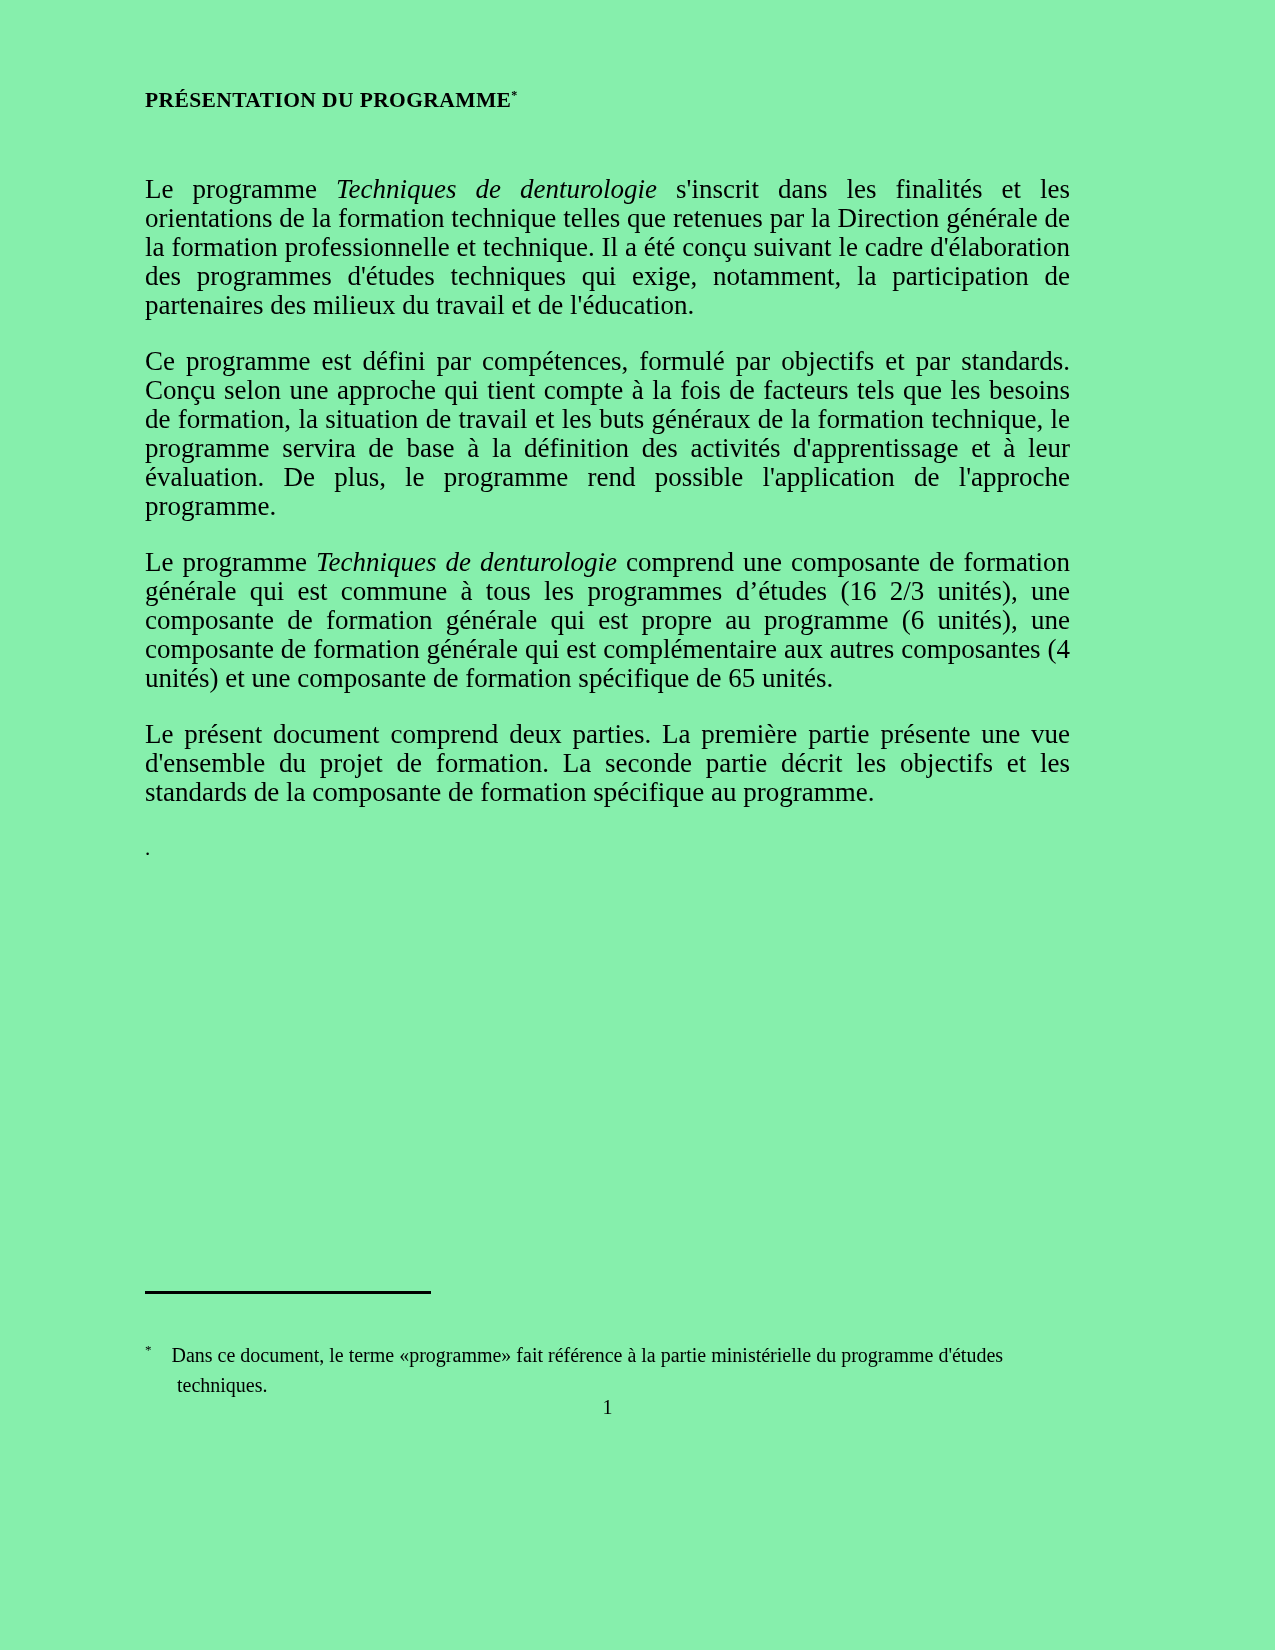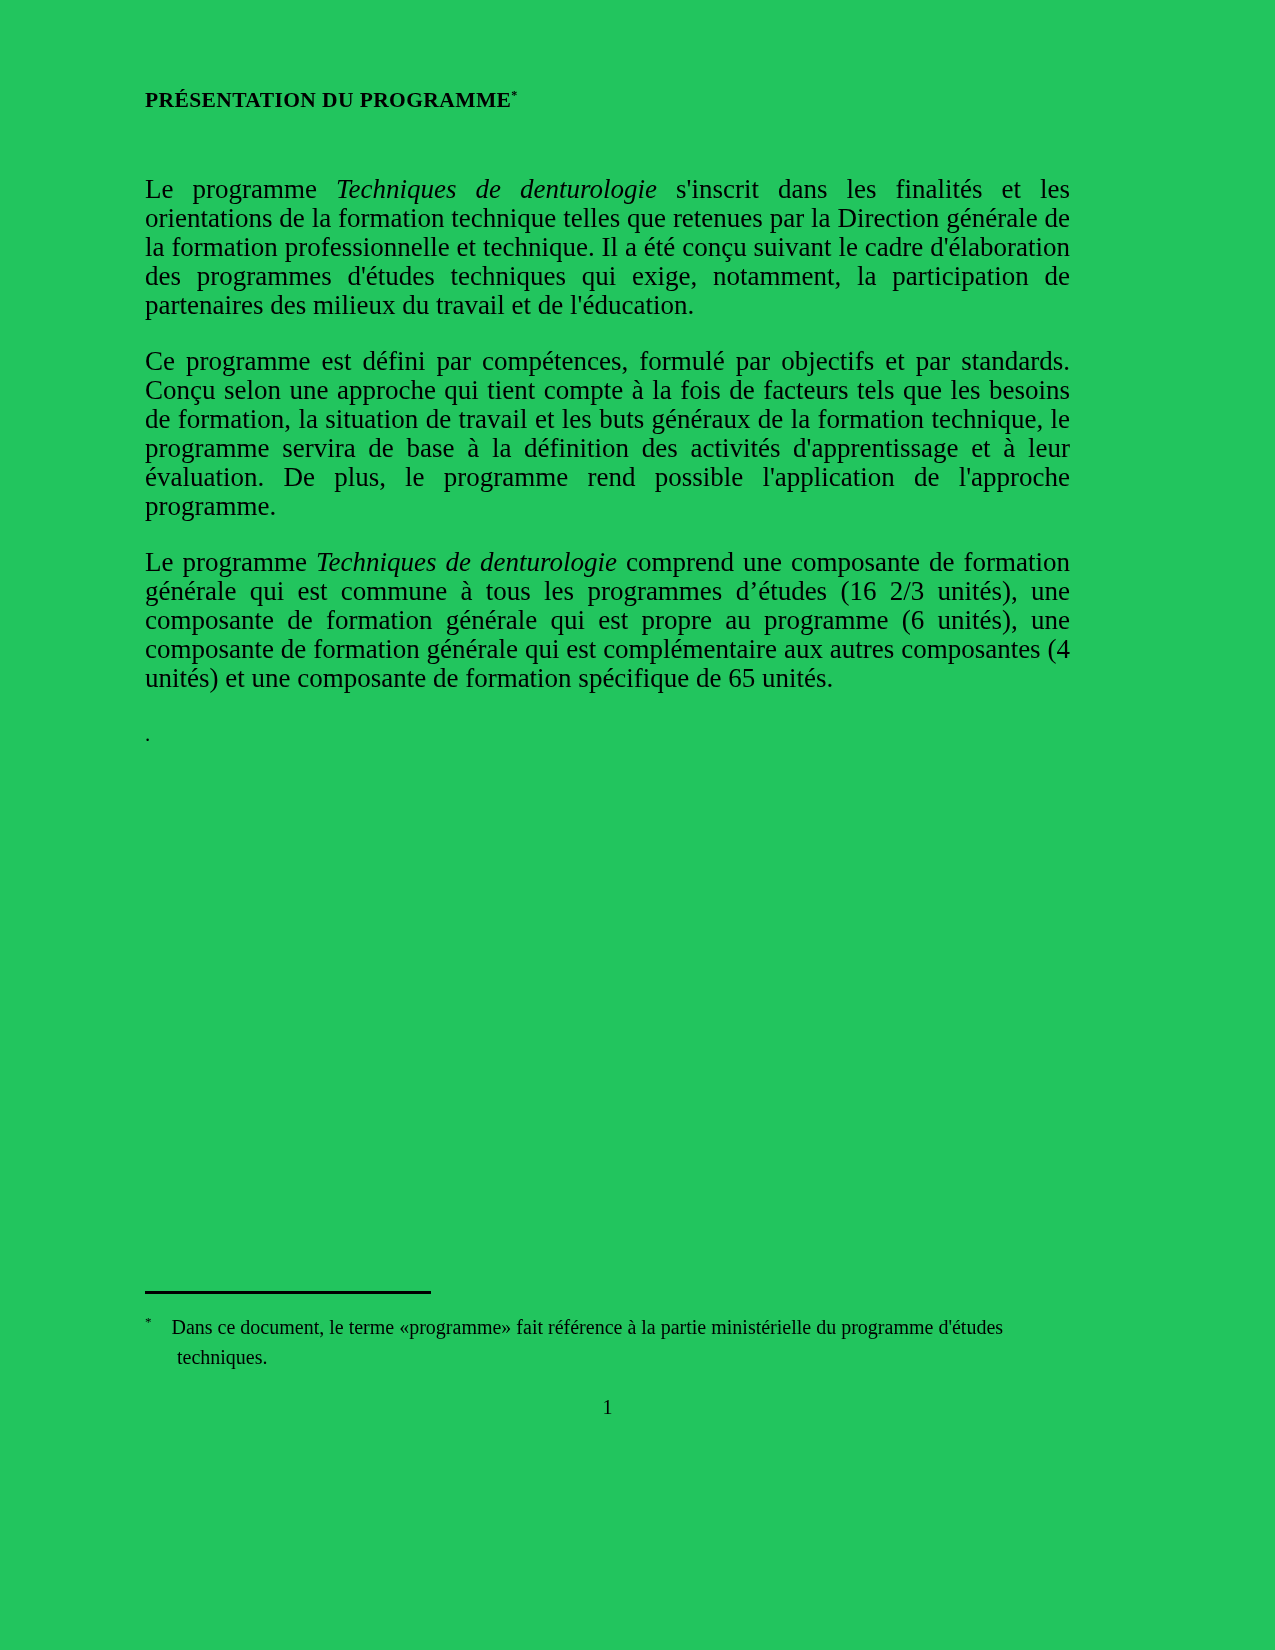--- a/index.html
+++ b/index.html
@@ -5,21 +5,21 @@
   html, body {
     margin: 0;
     padding: 0;
     background: #e8e8e8;
   }
   .page {
     position: relative;
     width: 1275px;
     height: 1650px;
     margin: 0 auto;
-    background: #22c55e;
+    background: #86efac;
     color: #000000;
     font-family: "Liberation Serif", "DejaVu Serif", serif;
     overflow: hidden;
   }
   .content {
     position: absolute;
     left: 145px;
     top: 88px;
     width: 925px;
   }
@@ -53,21 +53,21 @@
     position: absolute;
     left: 145px;
     top: 1291px;
     width: 286px;
     height: 0;
     border-top: 3px solid #000000;
   }
   .footnote {
     position: absolute;
     left: 145px;
-    top: 1312px;
+    top: 1340px;
     width: 890px;
     font-size: 20px;
     line-height: 30px;
     padding-left: 32px;
     text-indent: -32px;
     box-sizing: border-box;
   }
   .fn-marker {
     font-size: 13px;
     vertical-align: super;
@@ -91,20 +91,21 @@
   <div class="content">
 
     <h1 class="doc-title"><span>PRÉSENTATION DU PROGRAMME</span><sup>*</sup></h1>
 
     <p class="body-par"><span>Le programme </span><em>Techniques de denturologie</em><span> s'inscrit dans les finalités et les orientations de la formation technique telles que retenues par la Direction générale de la formation professionnelle et technique. Il a été conçu suivant le cadre d'élaboration des programmes d'études techniques qui exige, notamment, la participation de partenaires des milieux du travail et de l'éducation.</span></p>
 
     <p class="body-par"><span>Ce programme est défini par compétences, formulé par objectifs et par standards. Conçu selon une approche qui tient compte à la fois de facteurs tels que les besoins de formation, la situation de travail et les buts généraux de la formation technique, le programme servira de base à la définition des activités d'apprentissage et à leur évaluation. De plus, le programme rend possible l'application de l'approche programme.</span></p>
 
     <p class="body-par"><span>Le programme </span><em>Techniques de denturologie</em><span> comprend une composante de formation générale qui est commune à tous les programmes d’études (16 2/3 unités), une composante de formation générale qui est propre au programme (6 unités), une composante de formation générale qui est complémentaire aux autres composantes (4 unités) et une composante de formation spécifique de 65 unités.</span></p>
 
+    <p class="body-par"><span>Le présent document comprend deux parties. La première partie présente une vue d'ensemble du projet de formation. La seconde partie décrit les objectifs et les standards de la composante de formation spécifique au programme.</span></p>
 
     <p class="lone-dot">.</p>
 
   </div>
 
   <div class="footnote-rule"></div>
 
   <div class="footnote"><span class="fn-marker">*</span><span>Dans ce document, le terme «programme» fait référence à la partie ministérielle du programme d'études techniques.</span></div>
 
   <div class="page-number">1</div>

